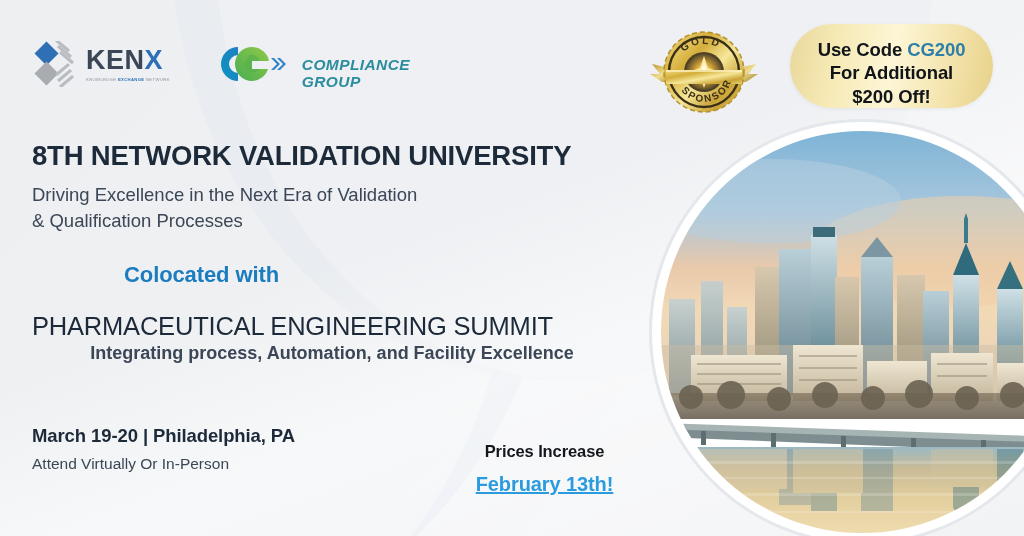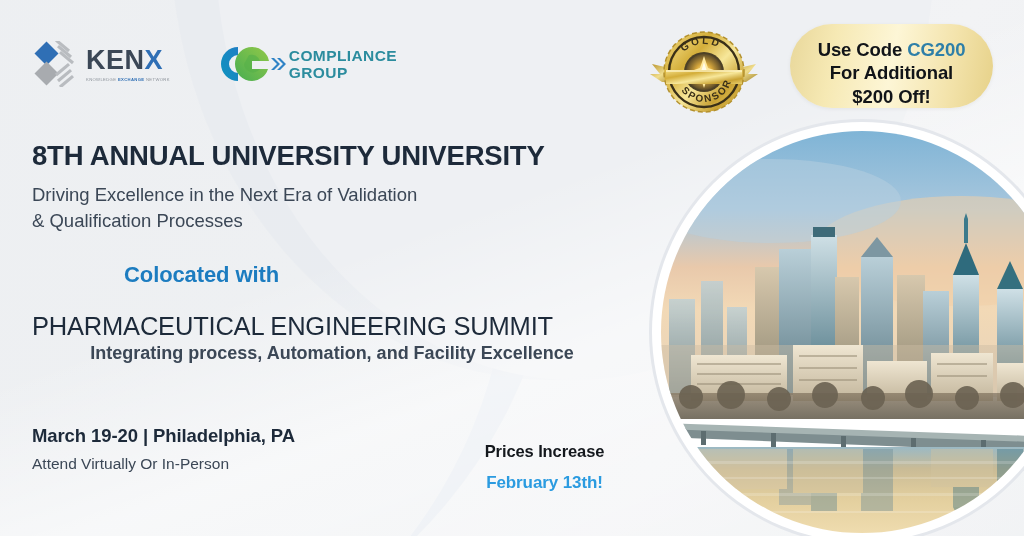--- a/index.html
+++ b/index.html
@@ -86,21 +86,21 @@
   .kenx-tag {
     margin-top: 3px;
     font-size: 4.2px;
     letter-spacing: .35px;
     color: #8b9199;
     white-space: nowrap;
     text-transform: uppercase;
   }
   .kenx-tag b { color: #2f6fb5; }
 
-  .cg-logo { display: flex; align-items: center; gap: 3px; }
+  .cg-logo { display: flex; align-items: flex-end; gap: 16px; font-style: italic; }
   .cg-mark { width: 78px; height: 52px; display: block; }
   .cg-word {
     display: flex;
     flex-direction: column;
     color: #2b8c9e;
     font-size: 15.5px;
     font-weight: 700;
     letter-spacing: .4px;
     line-height: 1.1;
   }
@@ -206,24 +206,25 @@
   }
   .price-top {
     font-size: 16.5px;
     font-weight: 700;
     color: #14181d;
     margin: 12px;
     letter-spacing: -.1px;
   }
   .price-date {
     margin: 4px 0 0;
-    font-size: 17px;
+    font-size: 20px;
     font-weight: 700;
     color: #2b9be0;
     letter-spacing: -.1px;
+    text-decoration: underline;
   }
 
   
   .city-wrap {
     position: absolute;
     left: 652px;
     top: 122px;
     width: 420px;
     height: 420px;
   }
@@ -359,21 +360,21 @@
     </svg>
   </div>
 
   <div class="promo-pill">
     <div class="promo-line"><span>Use Code </span><span class="promo-code">CG200</span></div>
     <div class="promo-line">For Additional</div>
     <div class="promo-line">$200 Off!</div>
   </div>
 
   <div class="copy">
-    <h1 class="title-main">8TH ANNUAL UNIVERSITY UNIVERSITY</h1>
+    <h1 class="title-main">8TH NETWORK VALIDATION UNIVERSITY</h1>
     <p class="sub-main">
       <span>Driving Excellence in the Next Era of Validation</span><br>
       <span>&amp; Qualification Processes</span>
     </p>
     <p class="colocated">Colocated with</p>
     <h2 class="title-second">PHARMACEUTICAL ENGINEERING SUMMIT</h2>
     <p class="sub-second">Integrating process, Automation, and Facility Excellence</p>
   </div>
 
   <div class="footer-left">

